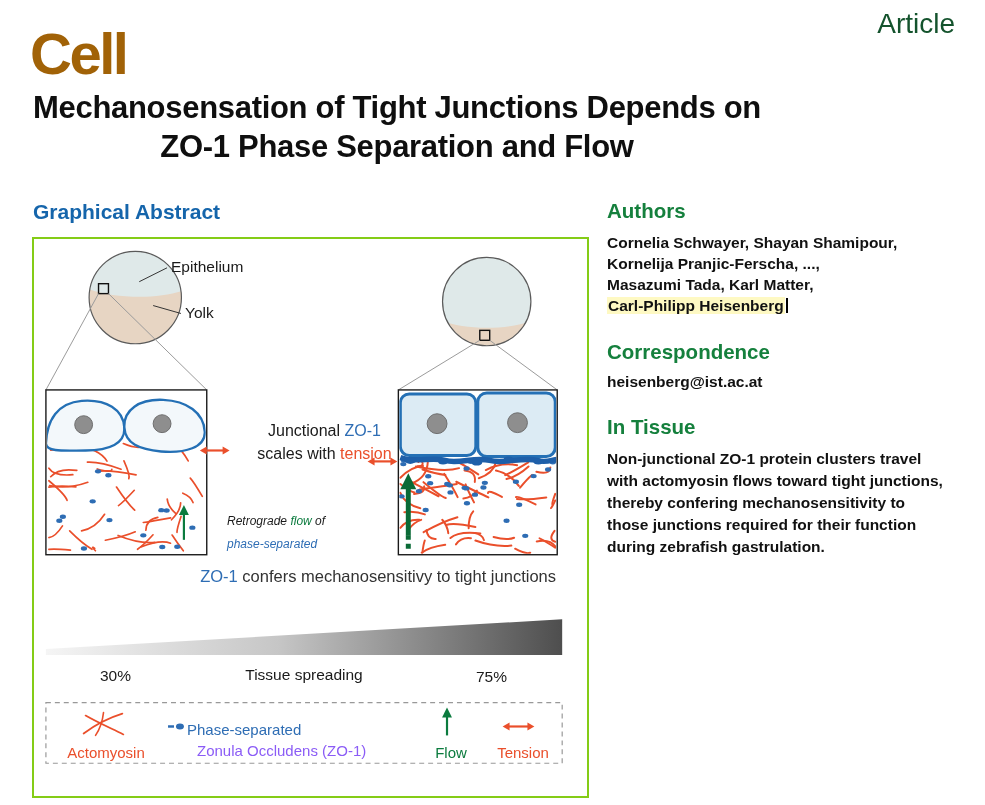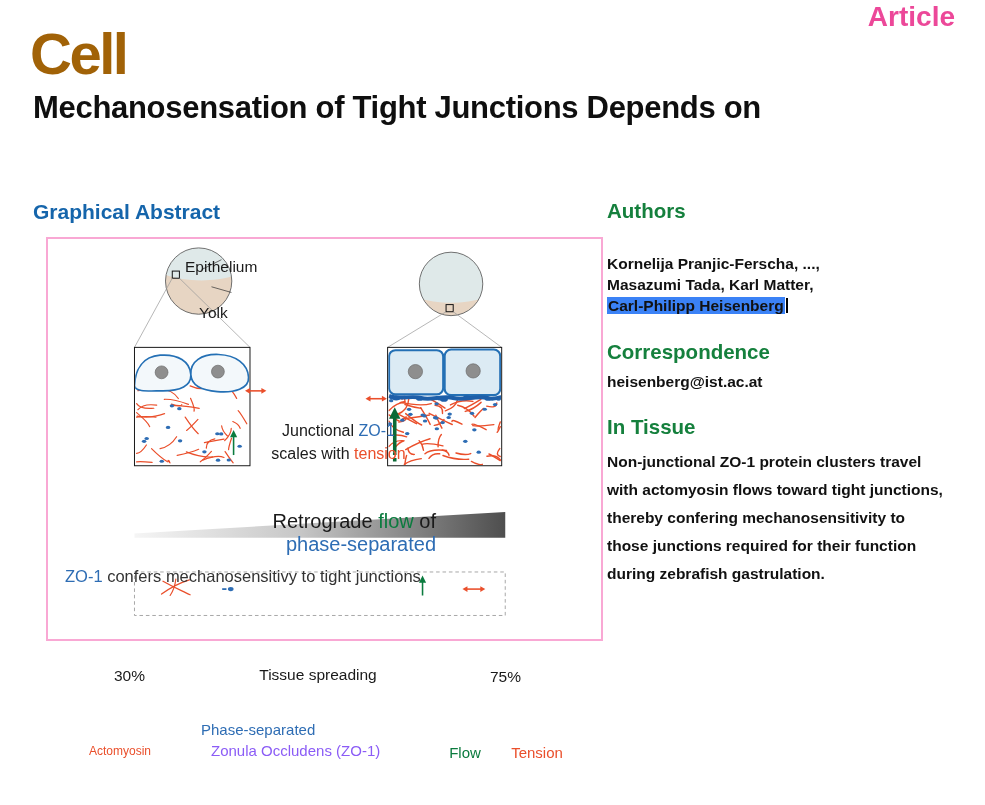--- a/index.html
+++ b/index.html
@@ -3,67 +3,68 @@
 <meta charset="utf-8">
 <style>
   * { margin:0; padding:0; box-sizing:border-box; }
   html,body { background:#fff; }
   body {
     width:985px; height:805px; position:relative; overflow:hidden;
     font-family:"Liberation Sans", sans-serif; color:#111;
   }
   .logo { position:absolute; left:30px; top:20px; font-size:58px; font-weight:800;
           color:#a16207; letter-spacing:-2.5px; }
-  .article-type { position:absolute; right:30px; top:1px; font-size:28px;
-          font-weight:700; color:#ec4899; }
+  .article-type { position:absolute; right:30px; top:8px; font-size:28px;
+          font-weight:400; color:#14532d; }
   .title { position:absolute; left:33px; top:88px; font-size:31px; font-weight:700;
           color:#0f0f0f; line-height:39px; letter-spacing:-0.3px;text-align:center; }
   .ga-heading { position:absolute; left:33px; top:200px; font-size:21px;
           font-weight:600; color:#1565ab; }
-  .figure { position:absolute; left:46px; top:237px; width:557px; height:404px;
-          border:2px solid #f9a8d4; background:#fff; }
+  .figure { position:absolute; left:32px; top:237px; width:557px; height:561px;
+          border:2px solid #84cc16; background:#fff; }
   .figure svg { position:absolute; left:0; top:0; width:100%; height:100%; }
   .fig-label { position:absolute; font-size:15.5px; color:#1a1a1a; white-space:nowrap; }
   .lbl-epithelium { left:137px; top:19px; }
   .lbl-yolk { left:151px; top:65px; }
   .midtext1 { left:193px; top:180px; width:195px; text-align:center; font-size:16px;
           line-height:23px; white-space:normal; }
-  .midtext2 { left:193px; top:271px; width:195px; text-align:right; font-size:20px;
-          line-height:23px; white-space:normal; }
-  .caption { left:17px; top:328px; width:505px; text-align:left; font-size:16.5px;
+  .midtext2 { left:193px; top:271px; width:195px; text-align:left; font-size:12px;
+          line-height:23px; white-space:normal;font-style:italic; }
+  .caption { left:17px; top:328px; width:505px; text-align:right; font-size:16.5px;
           color:#333; }
   .pct-left  { left:66px;  top:428px; font-size:15.5px; }
   .spreading { left:170px; top:427px; width:200px; text-align:center; font-size:15.5px; }
   .pct-right { left:442px; top:429px; font-size:15.5px; }
-  .leg-actomyosin { left:28px;  top:505px; width:88px; text-align:center; color:#ea4f2b; font-size:12px; }
+  .leg-actomyosin { left:28px;  top:505px; width:88px; text-align:center; color:#ea4f2b; font-size:15px; }
   .leg-phase      { left:153px; top:482px; color:#2e6db4; font-size:15px; }
   .leg-zonula     { left:163px; top:503px; color:#8b5cf6; font-size:15px; }
   .leg-flow       { left:396px; top:505px; width:42px; text-align:center; color:#0b7b3e; font-size:15px; }
   .leg-tension    { left:457px; top:505px; width:64px; text-align:center; color:#ea4f2b; font-size:15px; }
   .c-blue  { color:#2e6db4;margin-top:44px; }
   .c-red   { color:#ea4f2b; }
   .c-green { color:#0b7b3e; }
   .right-col { position:absolute; left:607px; top:199px; width:348px; }
   .right-col h2 { font-size:20.5px; font-weight:600; color:#15803d; margin:24px 0 9px 0; }
   .right-col h2:first-child { margin-top:0; }
   .authors-text { font-size:15.5px; font-weight:700; line-height:21px; color:#111; }
-  .hl { background:#3b82f6; padding:0 1px; }
+  .hl { background:#fef9c3; padding:0 1px; }
   .cursor { display:inline-block; width:2px; height:15px; background:#000;
           vertical-align:-2px; margin-left:1px; }
   .email { font-size:15.5px; font-weight:700; color:#111; }
-  .brief { font-size:15.5px; font-weight:700; line-height:28px; color:#111; width:340px; }
+  .brief { font-size:15.5px; font-weight:700; line-height:22px; color:#111; width:340px; }
 </style>
 </head>
 <body>
 
 <div class="logo">Cell</div>
 <div class="article-type">Article</div>
 
 <div class="title">
   <span>Mechanosensation of Tight Junctions Depends on</span><br>
+  <span>ZO-1 Phase Separation and Flow</span>
 </div>
 
 <div class="ga-heading">Graphical Abstract</div>
 
 <div class="figure">
   <svg viewBox="0 0 557 561">
     <defs>
       <linearGradient id="wedge" x1="0" y1="0" x2="1" y2="0">
         <stop offset="0" stop-color="#f5f5f5"></stop>
         <stop offset="0.45" stop-color="#c6c6c6"></stop>
@@ -335,21 +336,21 @@
   <div class="fig-label leg-actomyosin">Actomyosin</div>
   <div class="fig-label leg-phase">Phase-separated</div>
   <div class="fig-label leg-zonula">Zonula Occludens (ZO-1)</div>
   <div class="fig-label leg-flow">Flow</div>
   <div class="fig-label leg-tension">Tension</div>
 </div>
 
 <div class="right-col">
   <h2>Authors</h2>
   <p class="authors-text">
-    <br>
+    <span>Cornelia Schwayer, Shayan Shamipour,</span><br>
     <span>Kornelija Pranjic-Ferscha, ...,</span><br>
     <span>Masazumi Tada, Karl Matter,</span><br>
     <span class="hl">Carl-Philipp Heisenberg</span><span class="cursor"></span>
   </p>
 
   <h2>Correspondence</h2>
   <p class="email">heisenberg@ist.ac.at</p>
 
   <h2>In Tissue</h2>
   <p class="brief">Non-junctional ZO-1 protein clusters travel with actomyosin flows toward tight junctions, thereby confering mechanosensitivity to those junctions required for their function during zebrafish gastrulation.</p>

